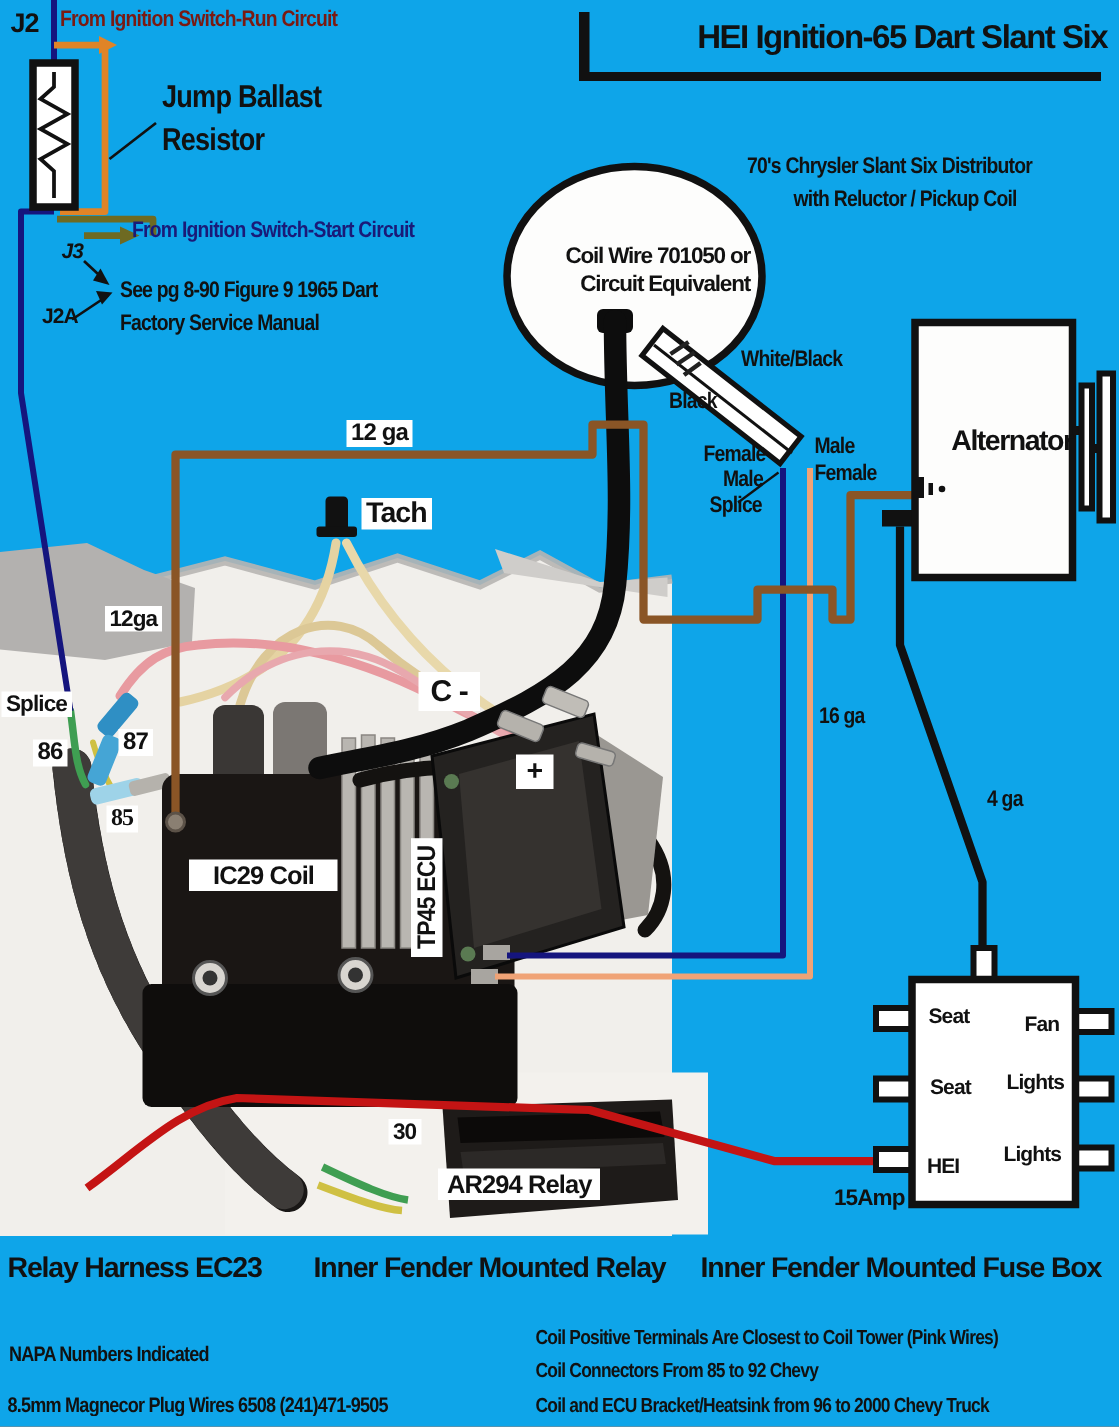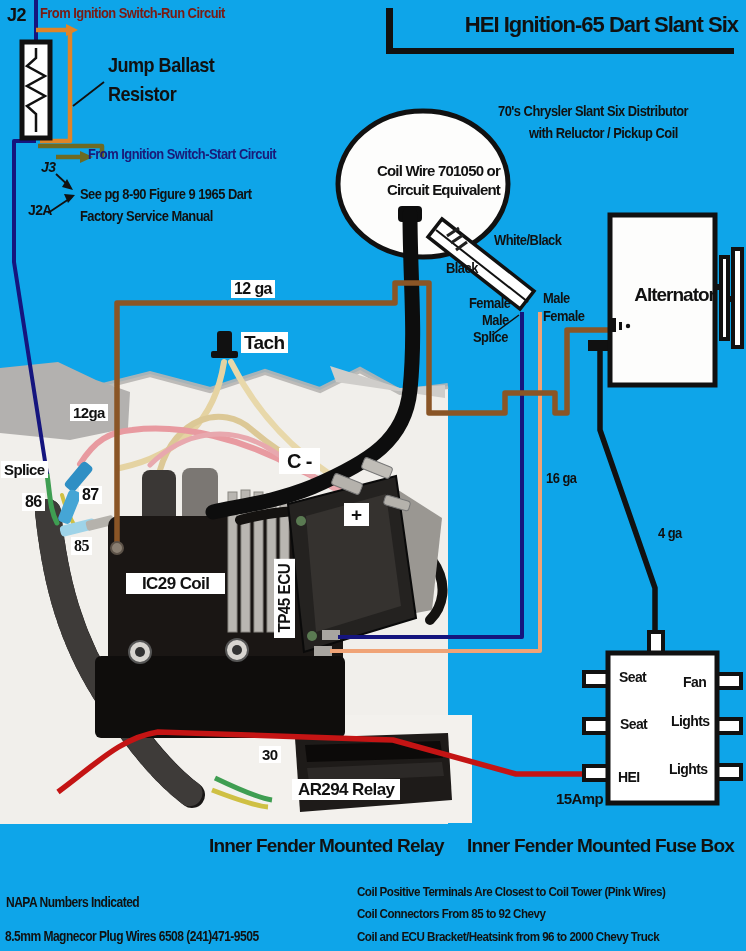--- a/index.html
+++ b/index.html
@@ -226,20 +226,21 @@
 <div class="t bg" style="left:292px;top:779px;font-size:17px;padding:2px 6px;">AR294 Relay</div>
 
 <div class="t" style="left:619px;top:670px;font-size:14px;">Seat</div>
 <div class="t" style="left:672px;top:675px;font-size:14px;padding-left:11px;">Fan</div>
 <div class="t" style="left:620px;top:717px;font-size:14px;">Seat</div>
 <div class="t" style="left:671px;top:714px;font-size:14px;">Lights</div>
 <div class="t" style="left:618px;top:770px;font-size:14px;">HEI</div>
 <div class="t" style="left:669px;top:762px;font-size:14px;">Lights</div>
 <div class="t" style="left:556px;top:791px;font-size:15px;">15Amp</div>
 
+<div class="t" style="left:5px;top:836px;font-size:19px;letter-spacing:-0.8px;">Relay Harness EC23</div>
 <div class="t" style="left:209px;top:836px;font-size:19px;letter-spacing:-0.8px;">Inner Fender Mounted Relay</div>
 <div class="t" style="left:467px;top:836px;font-size:19px;letter-spacing:-0.8px;">Inner Fender Mounted Fuse Box</div>
 
 <div class="t cx" style="left:6px;top:895px;font-size:14px;">NAPA Numbers Indicated</div>
 <div class="t cx" style="left:5px;top:929px;font-size:14px;">8.5mm Magnecor Plug Wires 6508  (241)471-9505</div>
 <div class="t cx" style="left:357px;top:885px;font-size:13.5px;">Coil Positive Terminals Are Closest to Coil Tower (Pink Wires)</div>
 <div class="t cx" style="left:357px;top:907px;font-size:13.5px;">Coil Connectors From 85 to 92 Chevy</div>
 <div class="t cx" style="left:357px;top:930px;font-size:13.5px;">Coil and ECU Bracket/Heatsink from 96 to 2000 Chevy Truck</div>
 
 </div>

